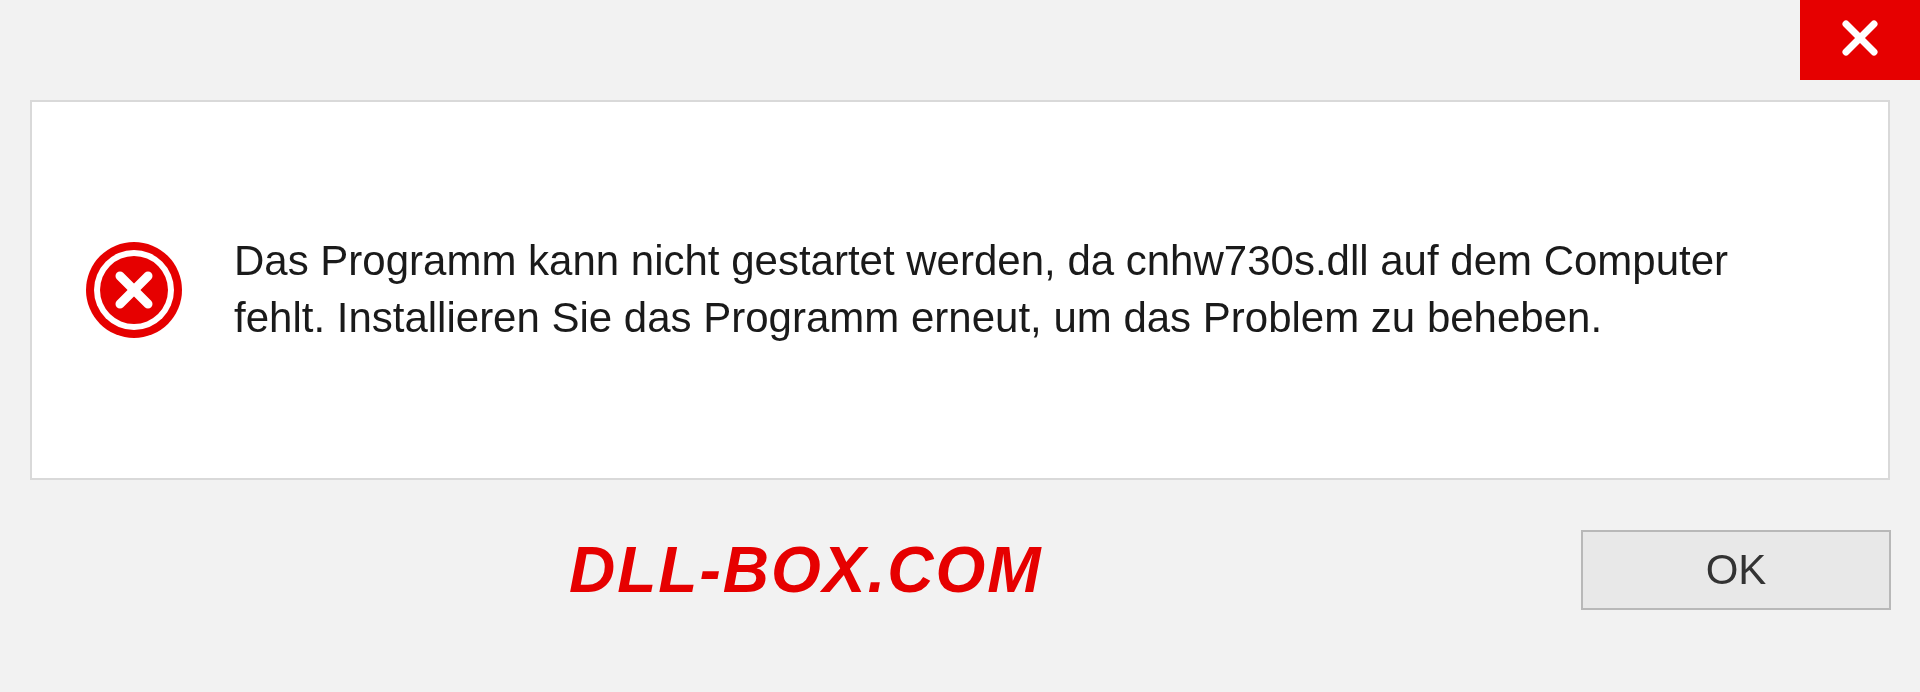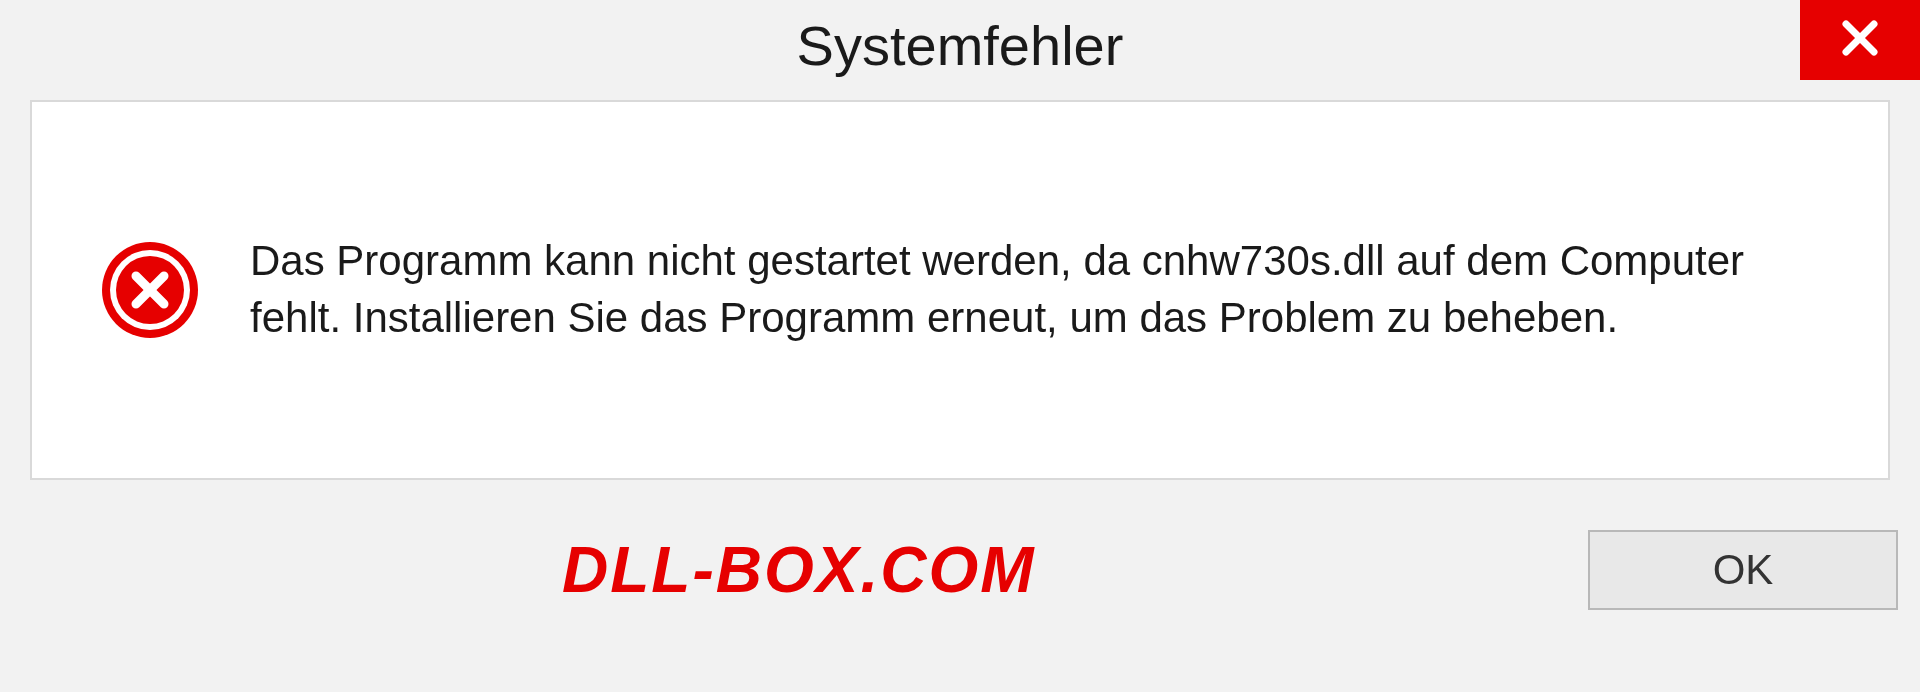--- a/index.html
+++ b/index.html
@@ -49,42 +49,42 @@
       width: 48px;
       height: 48px;
     }
     .content-panel {
       margin: 10px 30px 0 30px;
       background: #ffffff;
       border: 2px solid #d9d9d9;
       height: 380px;
       display: flex;
       align-items: center;
-      padding: 0 80px 0 68px;
+      padding: 0 80px 0 52px;
     }
     .error-icon {
       width: 100px;
       height: 100px;
       flex-shrink: 0;
       margin-right: 50px;
     }
     .error-icon svg {
       width: 100%;
       height: 100%;
     }
     .message {
       font-size: 42px;
       line-height: 1.35;
       color: #1a1a1a;
     }
     .footer {
       display: flex;
       align-items: center;
       justify-content: space-between;
-      padding: 0 22px;
+      padding: 0 29px;
       height: 180px;
     }
     .watermark {
       font-size: 64px;
       font-weight: 800;
       font-style: italic;
       color: #e60000;
       letter-spacing: 2px;
       margin-left: 540px;
     }
@@ -100,21 +100,20 @@
       justify-content: center;
       cursor: pointer;
       font-family: Liberation Sans, sans-serif;
     }
   </style>
 </head>
 <body>
 
 <div class="dialog">
   <div class="titlebar">
-    <div class="title">Systemfehler</div>
     <div class="close-btn">
       <span>
         <svg viewBox="0 0 24 24" fill="none" stroke="#ffffff" stroke-width="3.5" stroke-linecap="round">
           <line x1="5" y1="5" x2="19" y2="19"></line>
           <line x1="19" y1="5" x2="5" y2="19"></line>
         </svg>
       </span>
     </div>
   </div>
 

